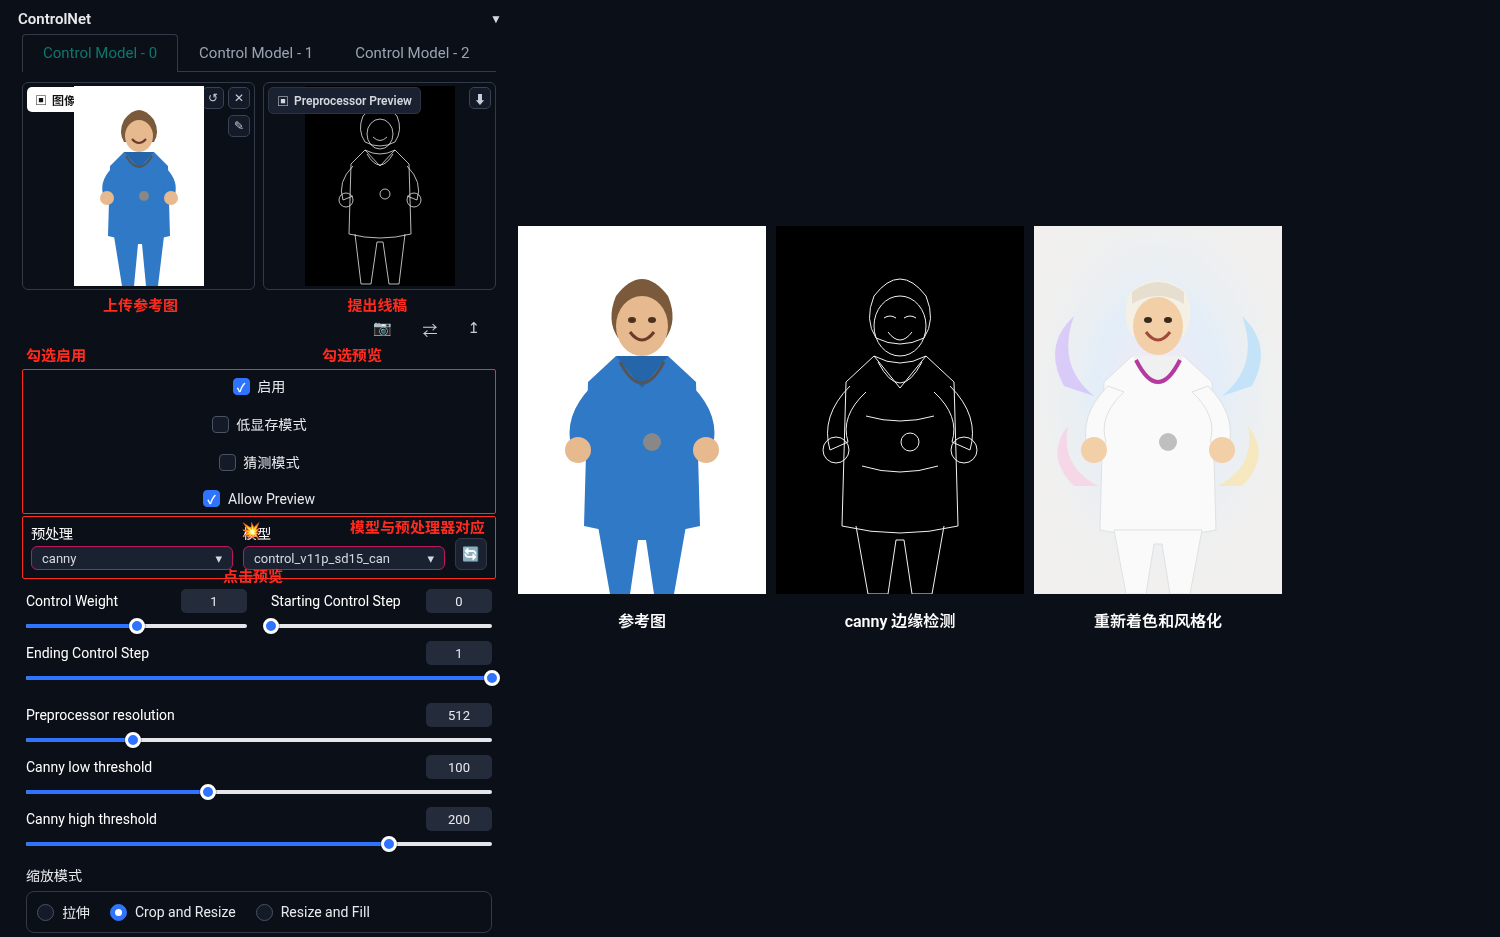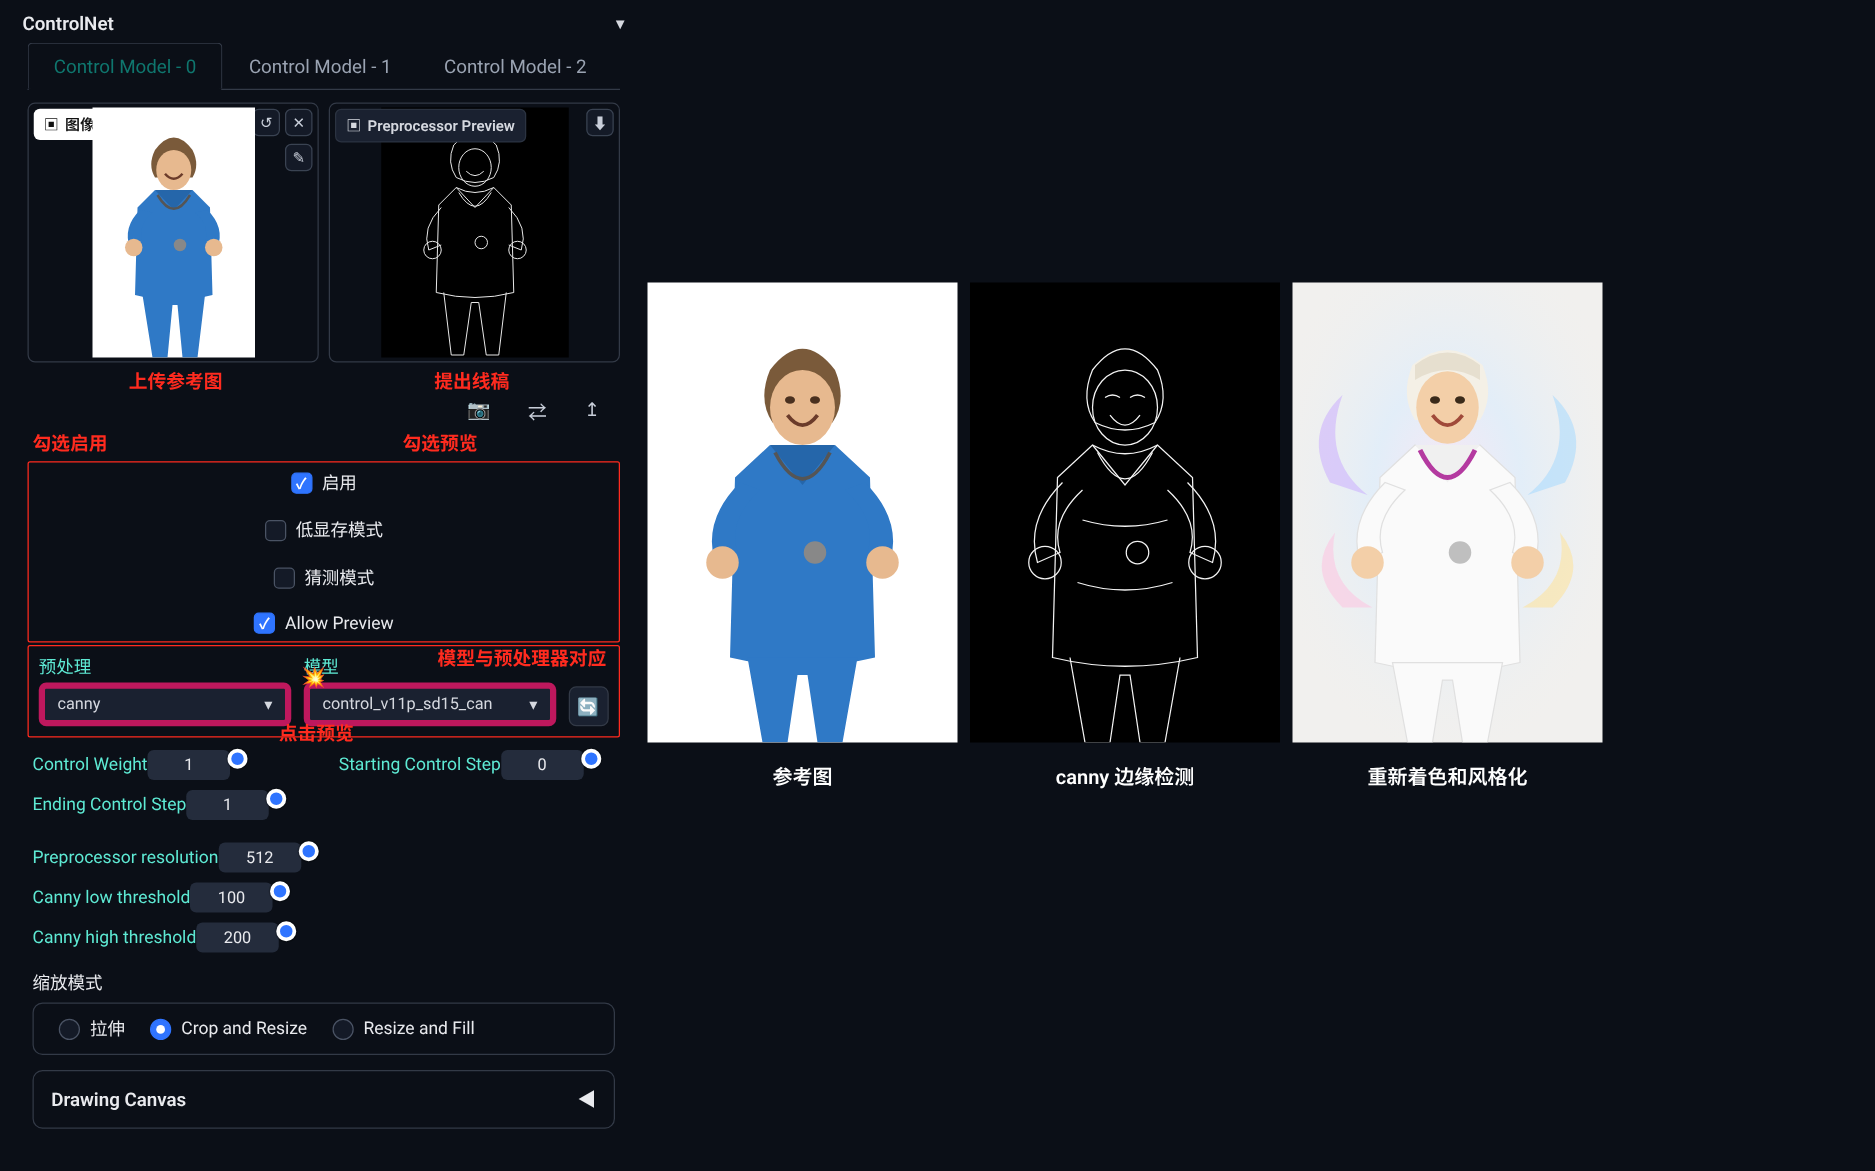--- a/index.html
+++ b/index.html
@@ -157,24 +157,24 @@
   background: #141a27;
   cursor: pointer;
 }
 .box.checked {
   background: #2f74ff;
   border-color: #2f74ff;
 }
 .box.checked::after { content: '✓'; color: #fff; font-size: 12px; font-weight: 700; }
 .field-row { display: flex; gap: 10px; align-items: flex-end; position: relative; }
 .field { flex: 1; display: flex; flex-direction: column; gap: 3px; }
-.label { font-size: 14px; color: #5eead4; }
+.label { font-size: 14px; color: #ffffff; }
 .select {
-  height: 35px;
-  border: 5px solid #be185d;
+  height: 24px;
+  border: 1px solid #be185d;
   background: #1a2130;
   border-radius: 6px;
   padding: 0 10px;
   display: flex; align-items: center; justify-content: space-between;
   color: #d5d8df;
   font-size: 13px;
   cursor: pointer;
 }
 .refresh-btn {
   width: 32px; height: 32px;
@@ -187,21 +187,21 @@
 .red-over {
   position: absolute;
   color: #ff2b1f;
   font-size: 15px;
   font-weight: 700;
 }
 .spark { position: absolute; font-size: 16px; }
 .sliders { margin: 10px 12px 0 12px; display: flex; flex-direction: column; gap: 8px; }
 .two-col { display: flex; gap: 24px; }
 .two-col > .slider-group { flex: 1; }
-.slider-group { display: flex; flex-direction: row; gap: 6px; }
+.slider-group { display: flex; flex-direction: column; gap: 6px; }
 .slider-head { display: flex; justify-content: space-between; align-items: center; }
 .val-box {
   min-width: 66px; height: 24px;
   background: #242c3c;
   border-radius: 5px;
   display: flex; align-items: center; justify-content: center;
   color: #e9eaee; font-size: 13px;
 }
 .track {
   position: relative;
@@ -224,21 +224,21 @@
   border: 3px solid #fff;
   border-radius: 50%;
   transform: translateX(-50%);
   box-shadow: 0 0 0 1px rgba(0,0,0,0.2);
 }
 .section-label { font-size: 14px; color: #e9eaee; margin: 14px 12px 6px 12px; }
 .radio-row {
   margin: 0 12px;
   border: 1px solid #333a47;
   border-radius: 8px;
-  padding: 10px 20px;
+  padding: 10px 10px;
   display: flex; gap: 20px;
 }
 .radio { display: flex; align-items: center; gap: 8px; font-size: 14px; color: #e9eaee; cursor: pointer;}
 .rbox {
   width: 17px; height: 17px;
   border: 1px solid #4a5364;
   border-radius: 50%;
   display: flex; align-items: center; justify-content: center;
   background: #141a27;
 }

